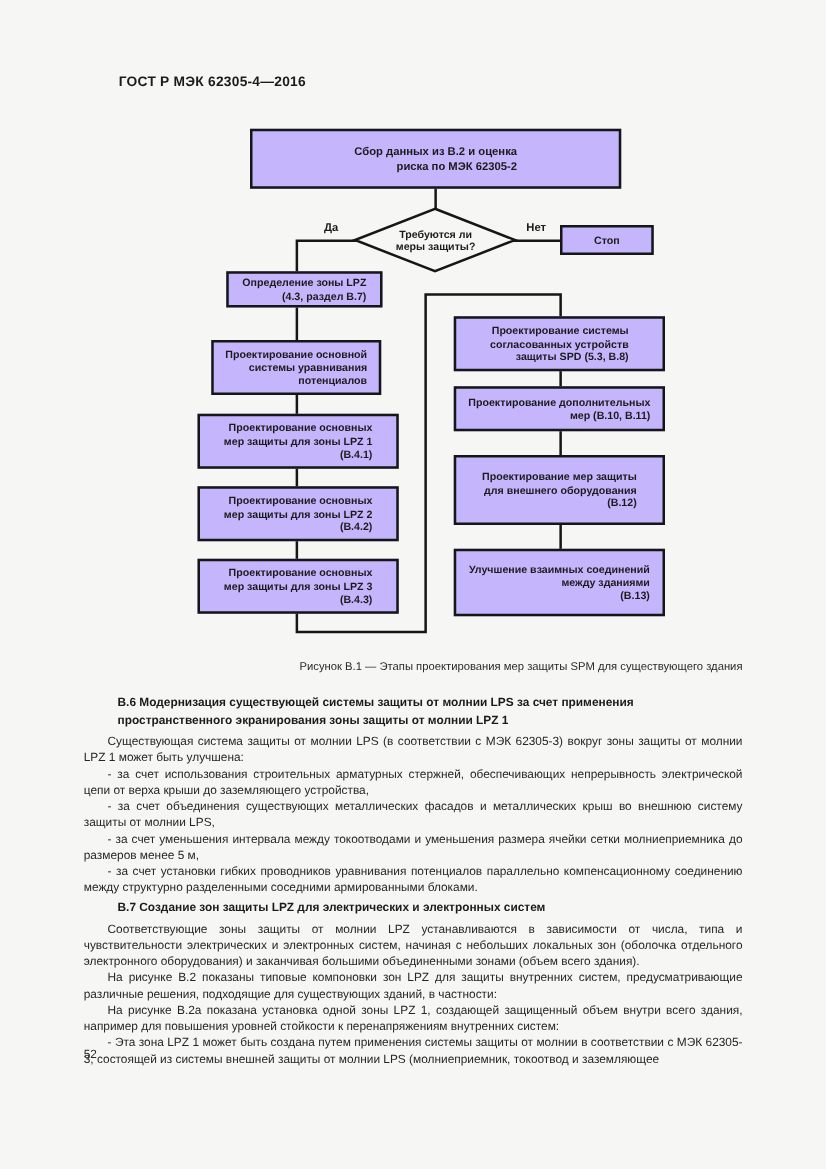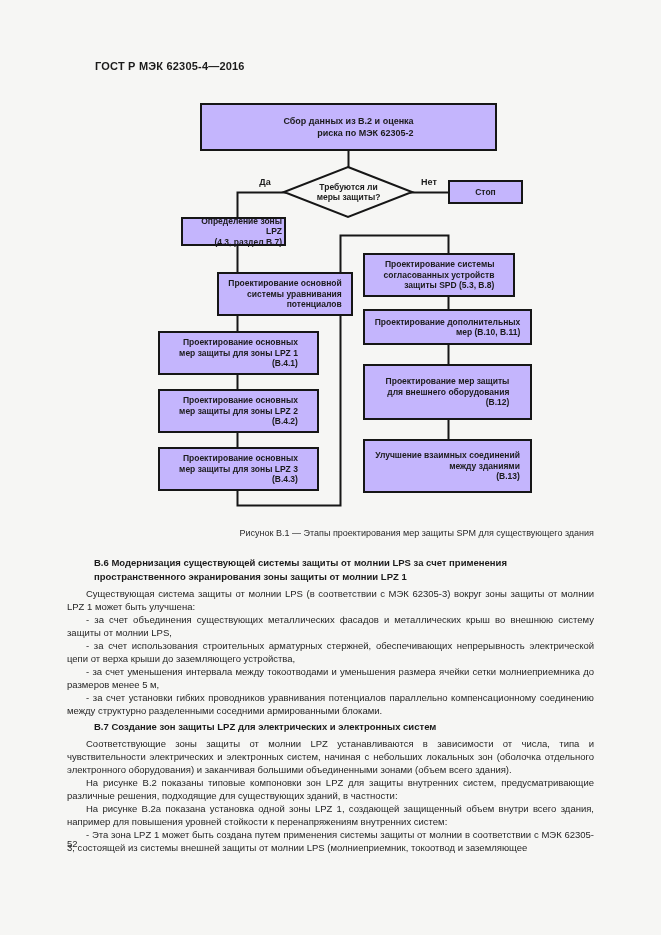--- a/index.html
+++ b/index.html
@@ -91,54 +91,54 @@
   <div class="fbox start" style="left:200px;top:103px;width:297px;height:48px;">Сбор данных из В.2 и оценка
 риска по МЭК 62305-2</div>
 
   <div class="diamond-text">Требуются ли
 меры защиты?</div>
   <div class="branch-label" style="left:250px;top:177px;">Да</div>
   <div class="branch-label" style="left:414px;top:177px;">Нет</div>
 
   <div class="fbox" style="left:448px;top:180px;width:75px;height:24px;">Стоп</div>
 
-  <div class="fbox" style="left:181px;top:217px;width:105px;height:29px;">Определение зоны LPZ
+  <div class="fbox" style="left:181px;top:217px;width:125px;height:29px;">Определение зоны LPZ
 (4.3, раздел В.7)</div>
-  <div class="fbox" style="left:169px;top:272px;width:136px;height:44px;margin-left:48px;">Проектирование основной
+  <div class="fbox" style="left:169px;top:272px;width:136px;height:44px;">Проектирование основной
 системы уравнивания
 потенциалов</div>
   <div class="fbox" style="left:158px;top:331px;width:161px;height:44px;">Проектирование основных
 мер защиты для зоны LPZ 1
 (В.4.1)</div>
   <div class="fbox" style="left:158px;top:389px;width:161px;height:44px;">Проектирование основных
 мер защиты для зоны LPZ 2
 (В.4.2)</div>
   <div class="fbox" style="left:158px;top:447px;width:161px;height:44px;">Проектирование основных
 мер защиты для зоны LPZ 3
 (В.4.3)</div>
 
-  <div class="fbox" style="left:363px;top:253px;width:152px;height:44px;">Проектирование системы
+  <div class="fbox" style="left:363px;top:253px;width:169px;height:44px;">Проектирование системы
 согласованных устройств
 защиты SPD (5.3, В.8)</div>
   <div class="fbox" style="left:363px;top:309px;width:169px;height:36px;">Проектирование дополнительных
 мер (В.10, В.11)</div>
   <div class="fbox" style="left:363px;top:364px;width:169px;height:56px;">Проектирование мер защиты
 для внешнего оборудования
 (В.12)</div>
   <div class="fbox" style="left:363px;top:439px;width:169px;height:54px;">Улучшение взаимных соединений
 между зданиями
 (В.13)</div>
 
   <div class="figure-caption">Рисунок В.1 — Этапы проектирования мер защиты SPM для существующего здания</div>
 
   <div class="textblock">
     <div class="sec-heading">В.6 Модернизация существующей системы защиты от молнии LPS за счет применения пространственного экранирования зоны защиты от молнии LPZ 1</div>
     <p class="para">Существующая система защиты от молнии LPS (в соответствии с МЭК 62305-3) вокруг зоны защиты от молнии LPZ 1 может быть улучшена:</p>
+    <p class="para">- за счет использования строительных арматурных стержней, обеспечивающих непрерывность электрической цепи от верха крыши до заземляющего устройства,</p>
     <p class="para">- за счет объединения существующих металлических фасадов и металлических крыш во внешнюю систему защиты от молнии LPS,</p>
-    <p class="para">- за счет использования строительных арматурных стержней, обеспечивающих непрерывность электрической цепи от верха крыши до заземляющего устройства,</p>
     <p class="para">- за счет уменьшения интервала между токоотводами и уменьшения размера ячейки сетки молниеприемника до размеров менее 5 м,</p>
     <p class="para">- за счет установки гибких проводников уравнивания потенциалов параллельно компенсационному соединению между структурно разделенными соседними армированными блоками.</p>
 
     <div class="sec-heading">В.7 Создание зон защиты LPZ для электрических и электронных систем</div>
     <p class="para">Соответствующие зоны защиты от молнии LPZ устанавливаются в зависимости от числа, типа и чувствительности электрических и электронных систем, начиная с небольших локальных зон (оболочка отдельного электронного оборудования) и заканчивая большими объединенными зонами (объем всего здания).</p>
     <p class="para">На рисунке В.2 показаны типовые компоновки зон LPZ для защиты внутренних систем, предусматривающие различные решения, подходящие для существующих зданий, в частности:</p>
     <p class="para">На рисунке В.2а показана установка одной зоны LPZ 1, создающей защищенный объем внутри всего здания, например для повышения уровней стойкости к перенапряжениям внутренних систем:</p>
     <p class="para">- Эта зона LPZ 1 может быть создана путем применения системы защиты от молнии в соответствии с МЭК 62305-3, состоящей из системы внешней защиты от молнии LPS (молниеприемник, токоотвод и заземляющее</p>
   </div>
 

